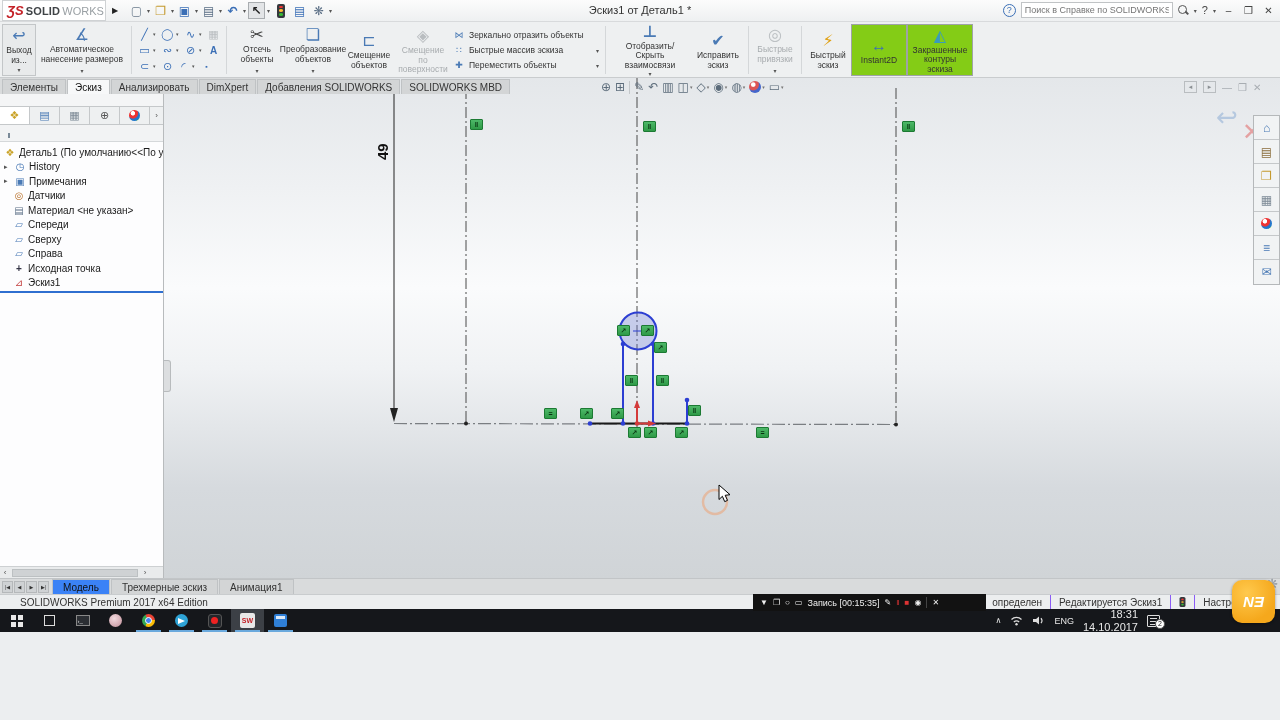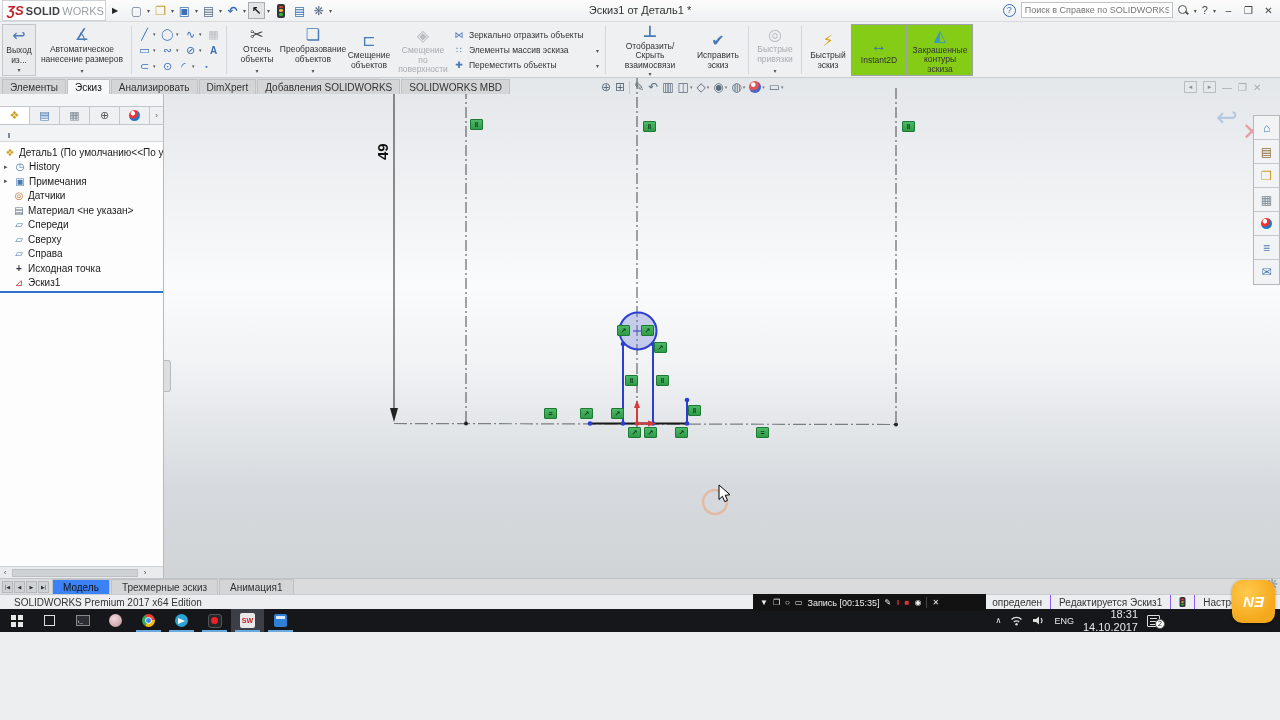--- a/index.html
+++ b/index.html
@@ -172,21 +172,21 @@
 
 
 .bottomtabs{position:absolute;left:0;right:0;bottom:38px;height:16px;background:#d9dbdc;border-top:1px solid #c2c5c7;display:flex;align-items:flex-end;padding-left:2px}
 .navgrp{display:flex;gap:1px;margin:0 3px 1px 0}
 .navbtn{width:11px;height:12px;background:#cfd2d4;border:1px solid #b5b8ba;font-size:5px;color:#333;display:flex;align-items:center;justify-content:center}
 .btab{padding:2px 10px 1px;font-size:10px;color:#333;background:#d3d5d6;border:1px solid #bfc2c4;border-bottom:none;margin-right:1px;white-space:nowrap}
 .btab.active{background:#3b82f6;color:#111}
 
 
 .statusbar{position:absolute;left:0;right:0;bottom:23px;height:15px;background:#eceeef;border-top:1px solid #c9ccce;font-size:10px;color:#333;display:flex;align-items:center}
-.sb-left{margin-left:14px}
+.sb-left{margin-left:20px}
 .sb-right{position:absolute;right:12px;top:0;height:100%;display:flex;align-items:center;gap:0}
 .sbitem{padding:0 8px;border-left:1px solid #8b5cf6;height:100%;display:flex;align-items:center;gap:4px}
 .sb-caret{font-size:7px;color:#444}
 .tlight.small{height:12px;transform:scale(.85)}
 .recbar{position:absolute;left:753px;top:-1px;width:233px;height:17px;background:#121212;display:flex;align-items:center;gap:5px;padding:0 7px;color:#eee;font-size:9px;z-index:6}
 .ric{font-size:8px}
 .rec-red{color:#d33}
 .recsep{width:1px;height:11px;background:#444}
 
 
@@ -328,21 +328,21 @@
       <span class="ric ig ric-offsurf"></span>
       <span class="rlabel">Смещение по поверхности</span>
     </div>
     <div class="menucol">
       <div class="mrow">
         <span class="mic ig ric-mirror"></span>
         <span>Зеркально отразить объекты</span>
       </div>
       <div class="mrow">
         <span class="mic ig ric-linpat"></span>
-        <span>Элементы массив эскиза</span>
+        <span>Быстрые массив эскиза</span>
         <span class="mcaret">▾</span>
       </div>
       <div class="mrow">
         <span class="mic ig ric-move"></span>
         <span>Переместить объекты</span>
         <span class="mcaret">▾</span>
       </div>
     </div>
     <div class="vsep"></div>
     <div class="rbtn" style="width:82px">

